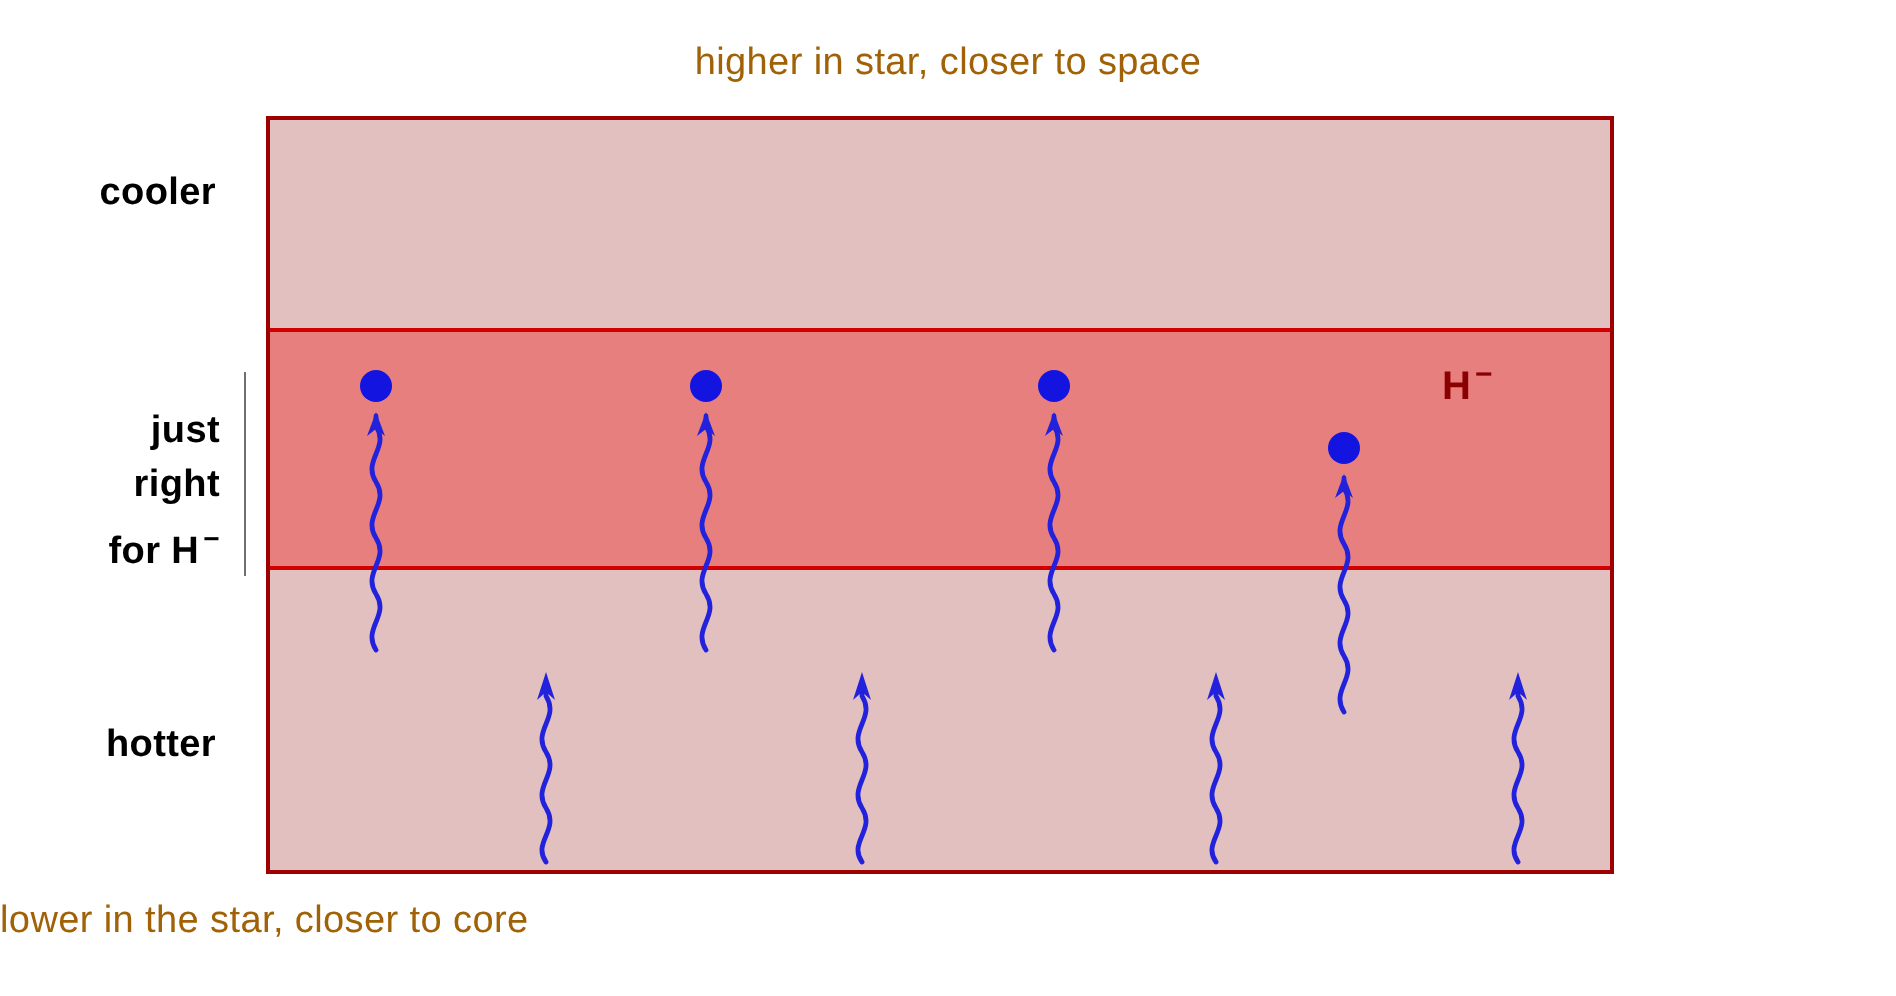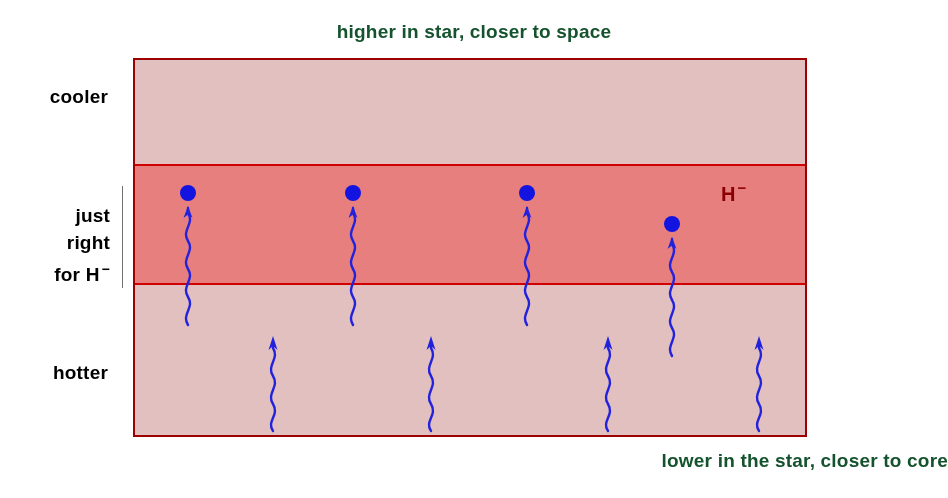--- a/index.html
+++ b/index.html
@@ -17,34 +17,34 @@
   #stage {
     position: absolute;
     left: 0; top: 0;
     width: 948px;
     height: 498px;
   }
 
   .caption {
     position: absolute;
     font-size: 19px;
-    font-weight: bold;
-    color: #14532d;
+    font-weight: normal;
+    color: #a16207;
     white-space: nowrap;
     letter-spacing: 0.2px;
   }
   #caption-top {
     left: 0; top: 21px;
     width: 948px;
     text-align: center;
   }
   #caption-bottom {
     left: 0; top: 450px;
     width: 948px;
-    text-align: right;
+    text-align: left;
   }
 
   .side-label {
     position: absolute;
     font-size: 19px;
     font-weight: bold;
     color: #000000;
     white-space: nowrap;
     text-align: right;
     letter-spacing: 0.2px;

